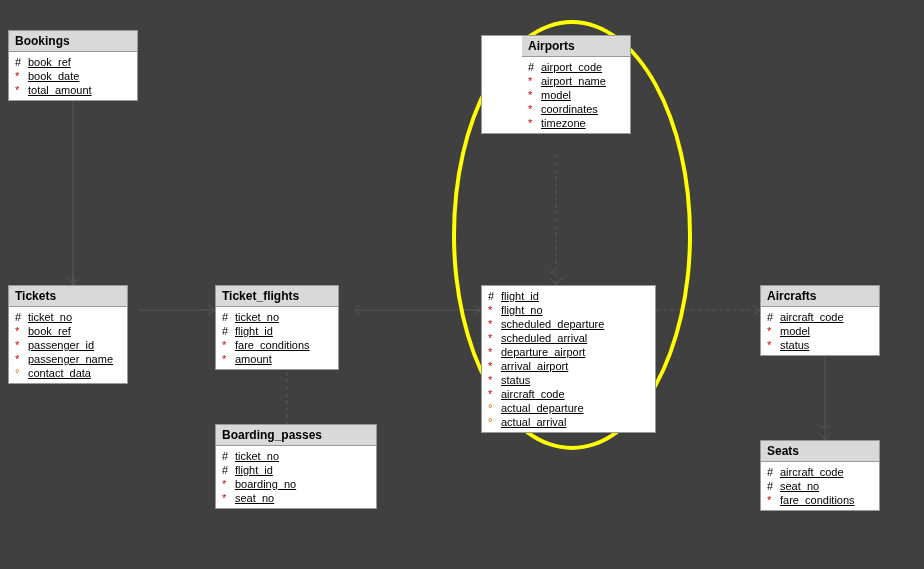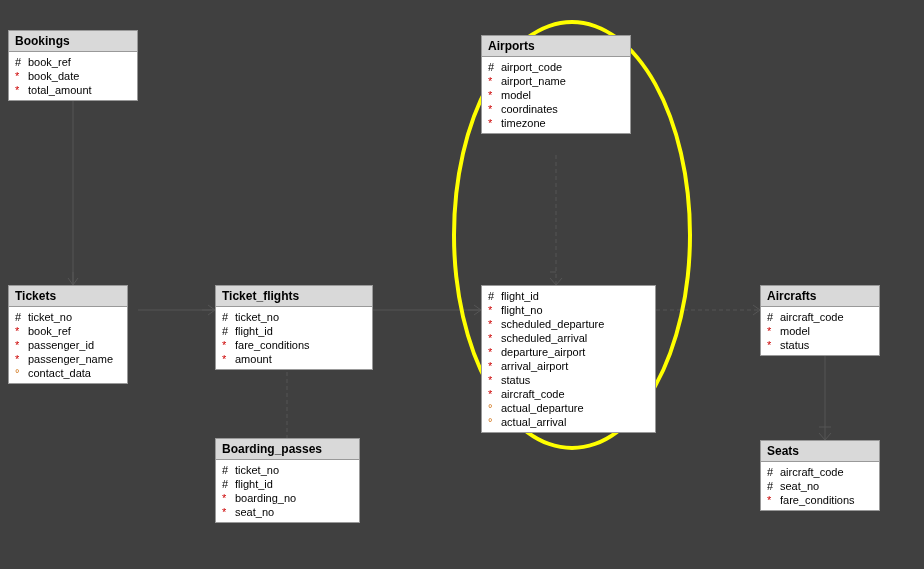--- a/index.html
+++ b/index.html
@@ -42,21 +42,21 @@
       white-space: nowrap;
     }
     .field-prefix {
       color: #000;
       margin-right: 3px;
       min-width: 10px;
     }
     .field-prefix.hash { color: #000; }
     .field-prefix.star { color: #cc0000; }
     .field-prefix.circle { color: #cc6600; }
-    .field-name { color: #000; }
+    .field-name { color: #000; text-decoration: underline; }
 
     svg.connectors {
       position: absolute;
       top: 0; left: 0;
       width: 924px;
       height: 569px;
       pointer-events: none;
     }
     .highlight-oval {
       position: absolute;
@@ -150,63 +150,63 @@
         <div class="entity-field">
           <span class="field-prefix star">*</span>
           <span class="field-name">passenger_name</span>
         </div>
         <div class="entity-field">
           <span class="field-prefix circle">°</span>
           <span class="field-name">contact_data</span>
         </div>
       </div>
     </div>
-    <div class="entity-box" style="left: 215px; top: 285px; width: 158px;">
+    <div class="entity-box" style="left: 215px; top: 285px; width: 124px;">
       <div class="entity-header">Ticket_flights</div>
       <div class="entity-body">
         <div class="entity-field">
           <span class="field-prefix hash">#</span>
           <span class="field-name">ticket_no</span>
         </div>
         <div class="entity-field">
           <span class="field-prefix hash">#</span>
           <span class="field-name">flight_id</span>
         </div>
         <div class="entity-field">
           <span class="field-prefix star">*</span>
           <span class="field-name">fare_conditions</span>
         </div>
         <div class="entity-field">
           <span class="field-prefix star">*</span>
           <span class="field-name">amount</span>
         </div>
       </div>
     </div>
-    <div class="entity-box" style="left: 215px; top: 438px; width: 145px;">
+    <div class="entity-box" style="left: 215px; top: 424px; width: 162px;">
       <div class="entity-header">Boarding_passes</div>
       <div class="entity-body">
         <div class="entity-field">
           <span class="field-prefix hash">#</span>
           <span class="field-name">ticket_no</span>
         </div>
         <div class="entity-field">
           <span class="field-prefix hash">#</span>
           <span class="field-name">flight_id</span>
         </div>
         <div class="entity-field">
           <span class="field-prefix star">*</span>
           <span class="field-name">boarding_no</span>
         </div>
         <div class="entity-field">
           <span class="field-prefix star">*</span>
           <span class="field-name">seat_no</span>
         </div>
       </div>
     </div>
-    <div class="entity-box" style="left: 481px; top: 35px; width: 150px;">
+    <div class="entity-box" style="left: 481px; top: 35px; width: 150px; padding-left: 40px;">
       <div class="entity-header">Airports</div>
       <div class="entity-body">
         <div class="entity-field">
           <span class="field-prefix hash">#</span>
           <span class="field-name">airport_code</span>
         </div>
         <div class="entity-field">
           <span class="field-prefix star">*</span>
           <span class="field-name">airport_name</span>
         </div>

